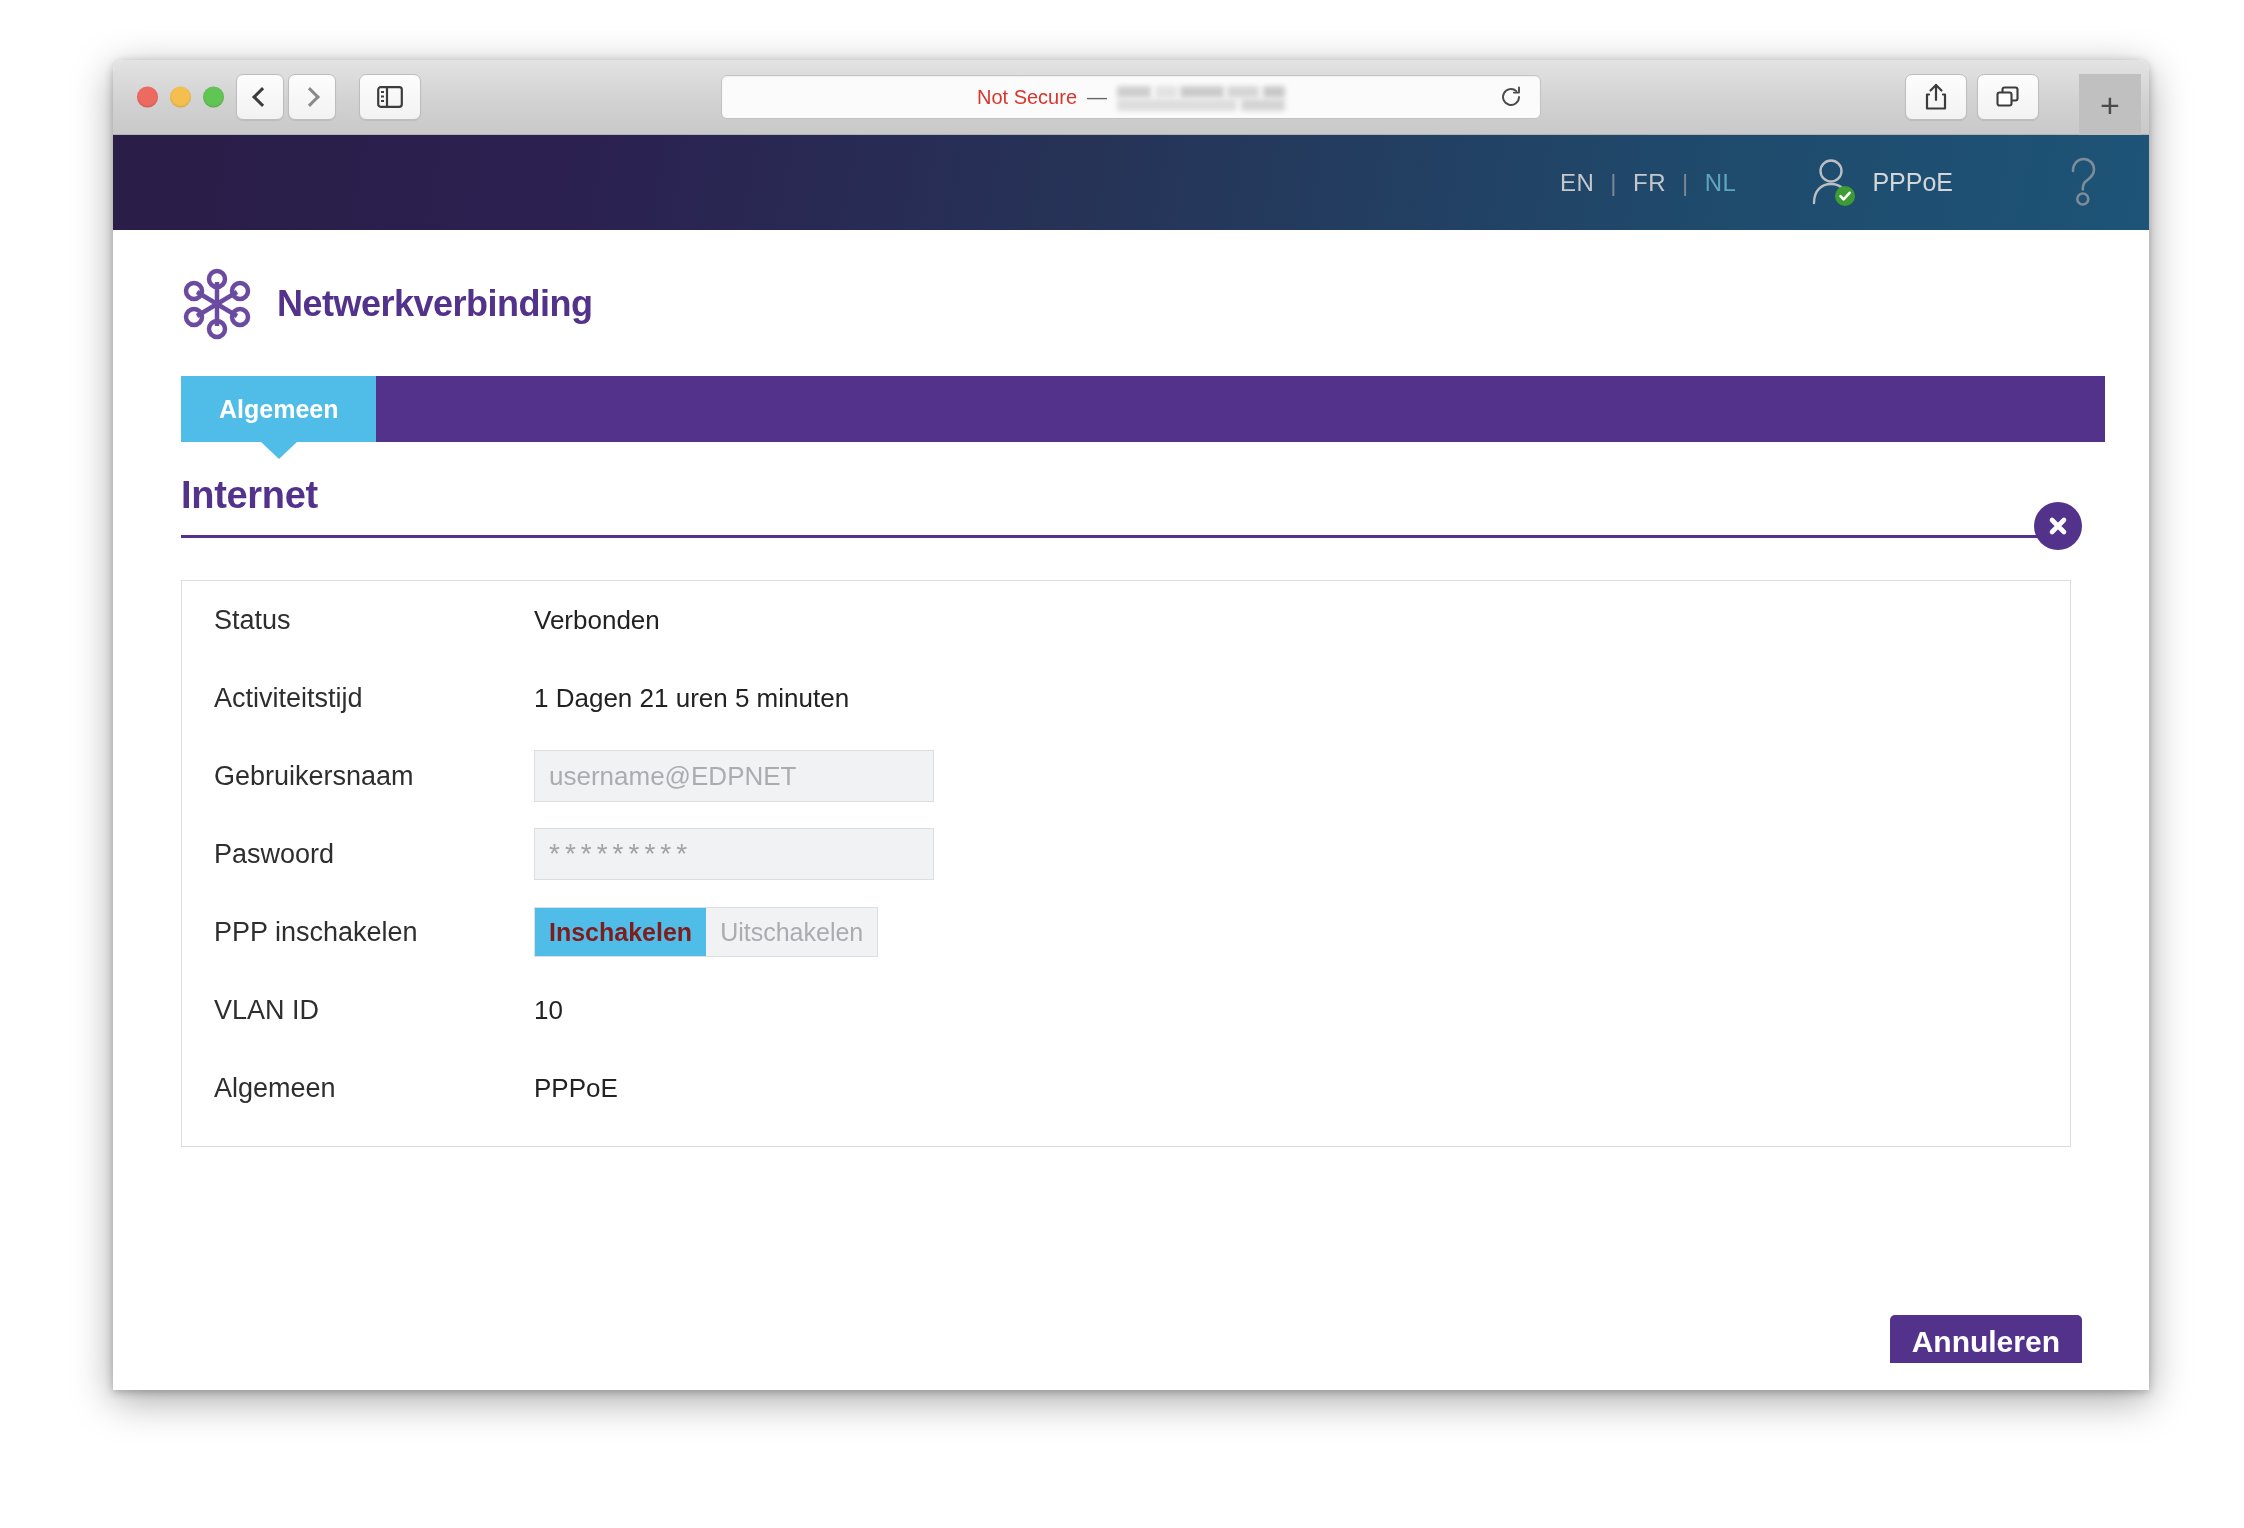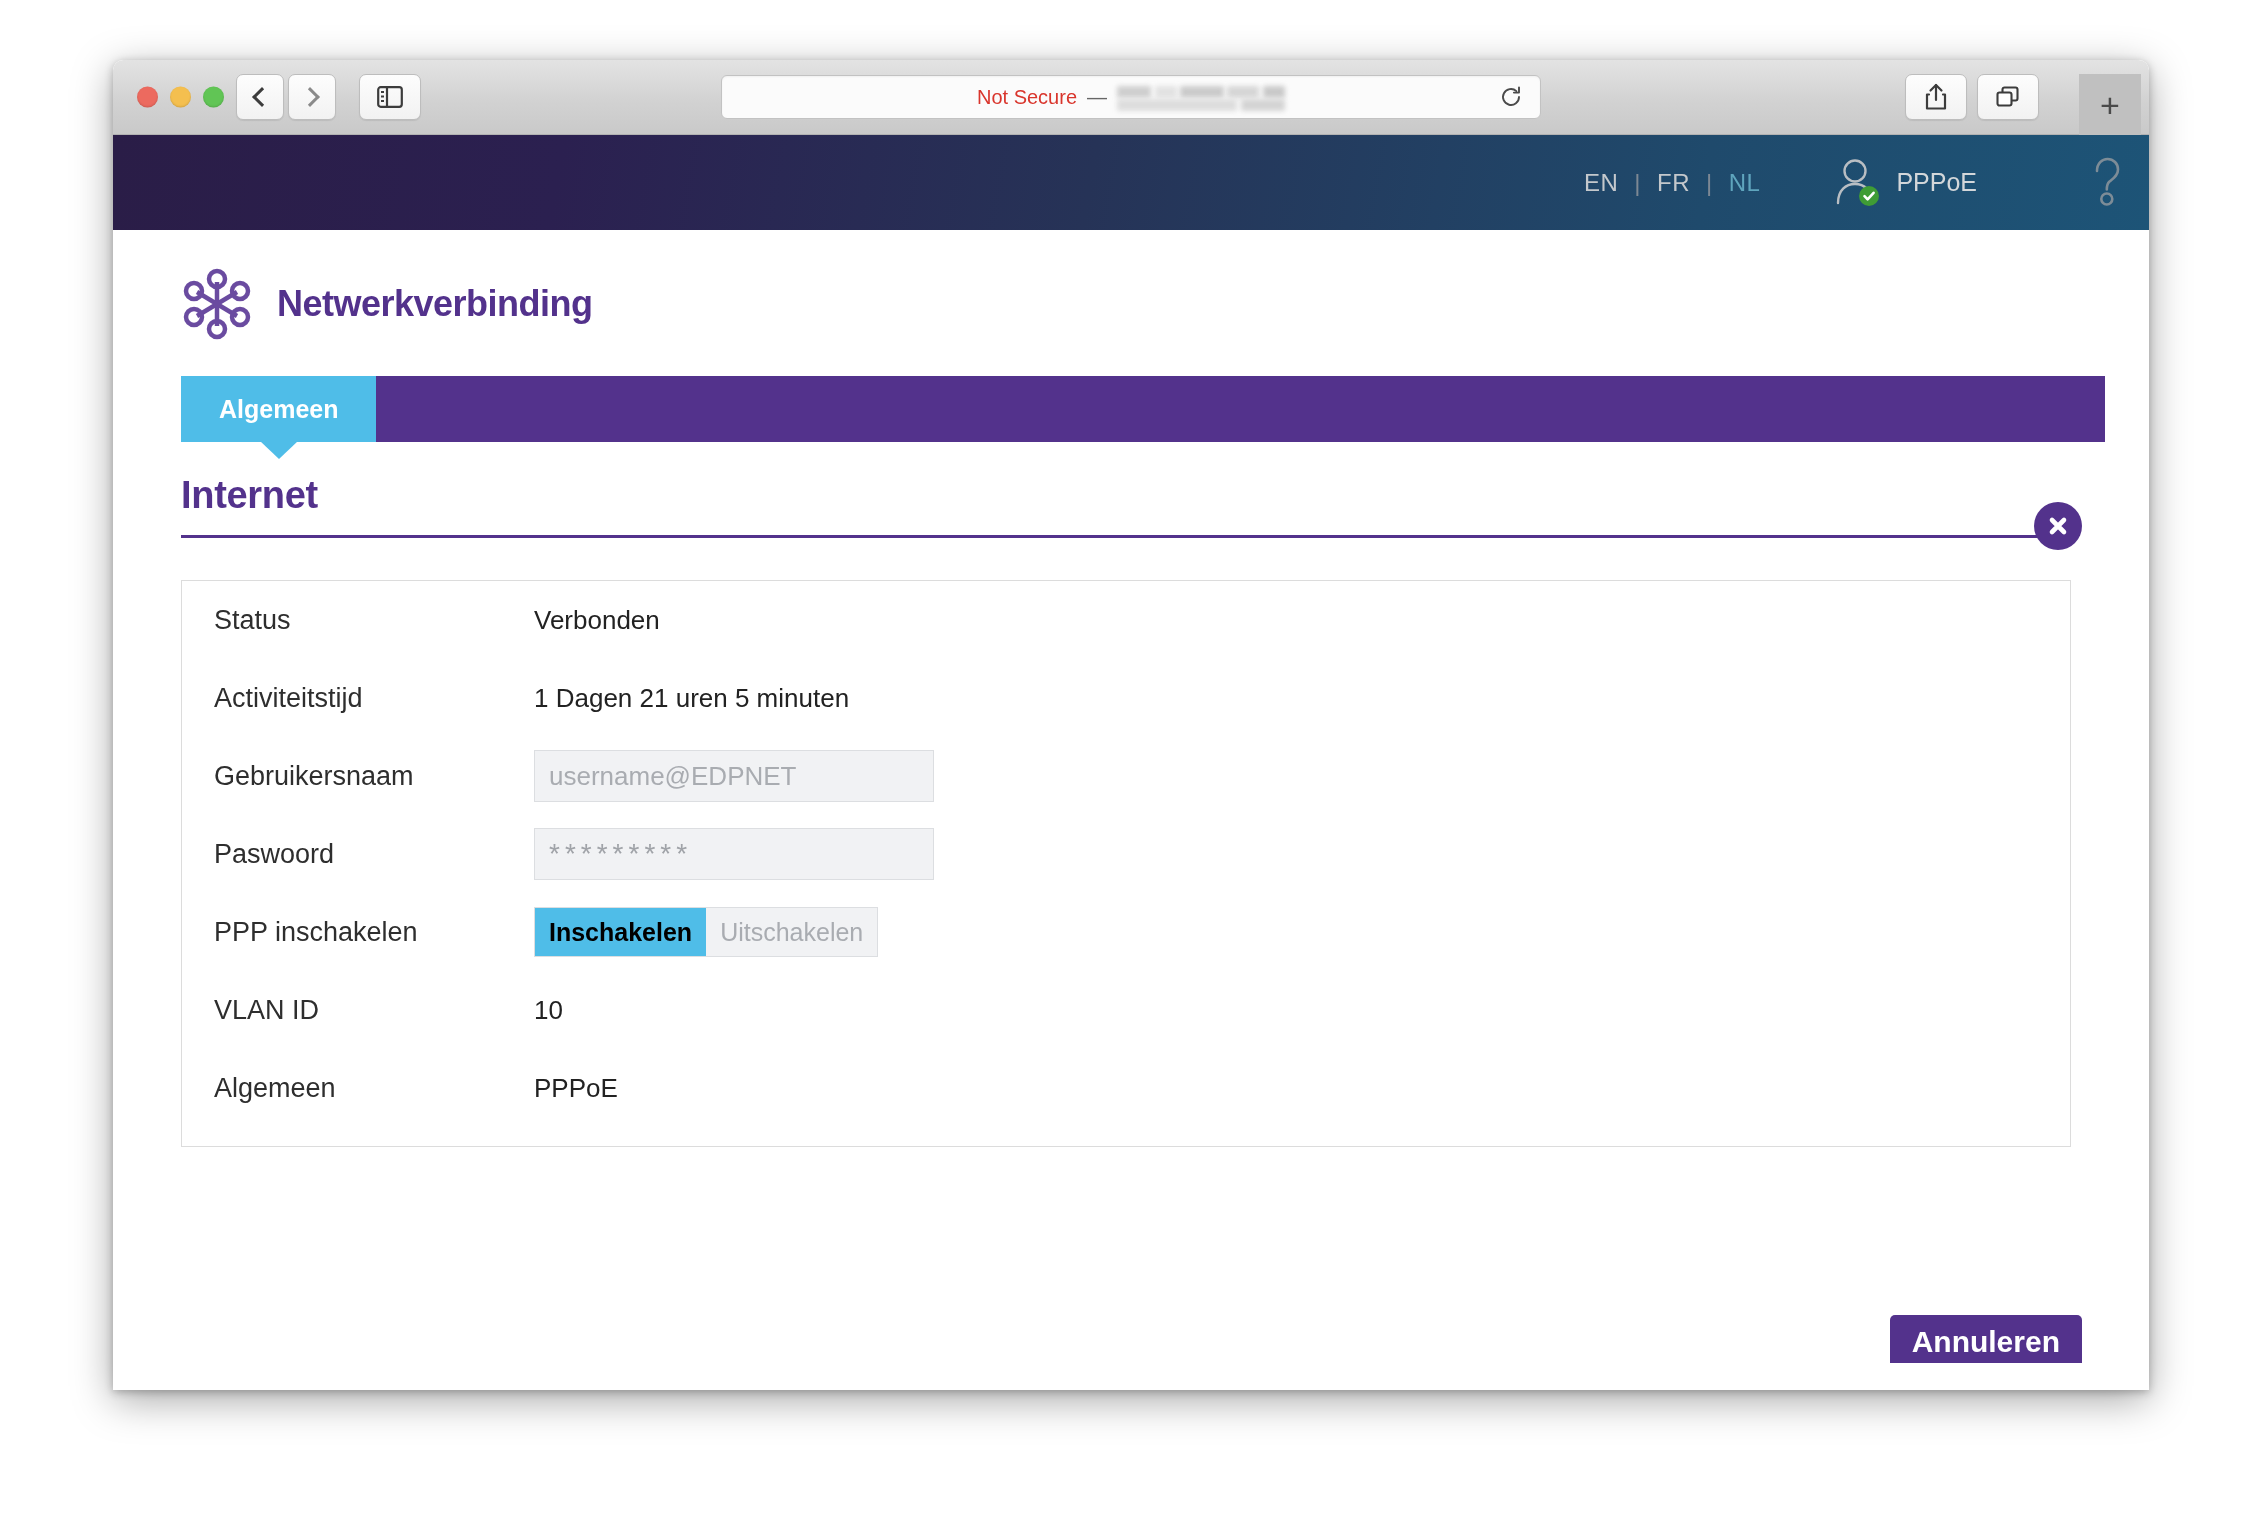--- a/index.html
+++ b/index.html
@@ -165,21 +165,21 @@
   }
 
   
   #site-header {
     position: relative;
     height: 95px;
     background: linear-gradient(100deg, #2a1d47 0%, #2b2050 22%, #263357 48%, #1f4a6c 78%, #1d5477 100%);
     display: flex;
     align-items: center;
     justify-content: flex-end;
-    padding-right: 20px;
+    padding-right: 44px;
   }
 
   #lang-switch {
     display: flex;
     align-items: center;
     gap: 16px;
     font-size: 24px;
     letter-spacing: 0.5px;
     margin-right: 74px;
   }
@@ -325,21 +325,21 @@
     display: flex;
     border: 1px solid #dcdee1;
     height: 50px;
   }
   .toggle-group .seg {
     display: flex;
     align-items: center;
     padding: 0 14px;
     font-size: 25px;
   }
-  .toggle-group .seg.on  { background: #4fbde8; color: #000000; font-weight: 600; }
+  .toggle-group .seg.on  { background: #4fbde8; color: #7f1d1d; font-weight: 600; }
   .toggle-group .seg.off { background: #f1f2f4; color: #a9acb1; }
 
   
   #dialog-actions {
     position: absolute;
     right: 67px;
     top: 1085px;
     display: flex;
     gap: 8px;
     overflow: hidden;

